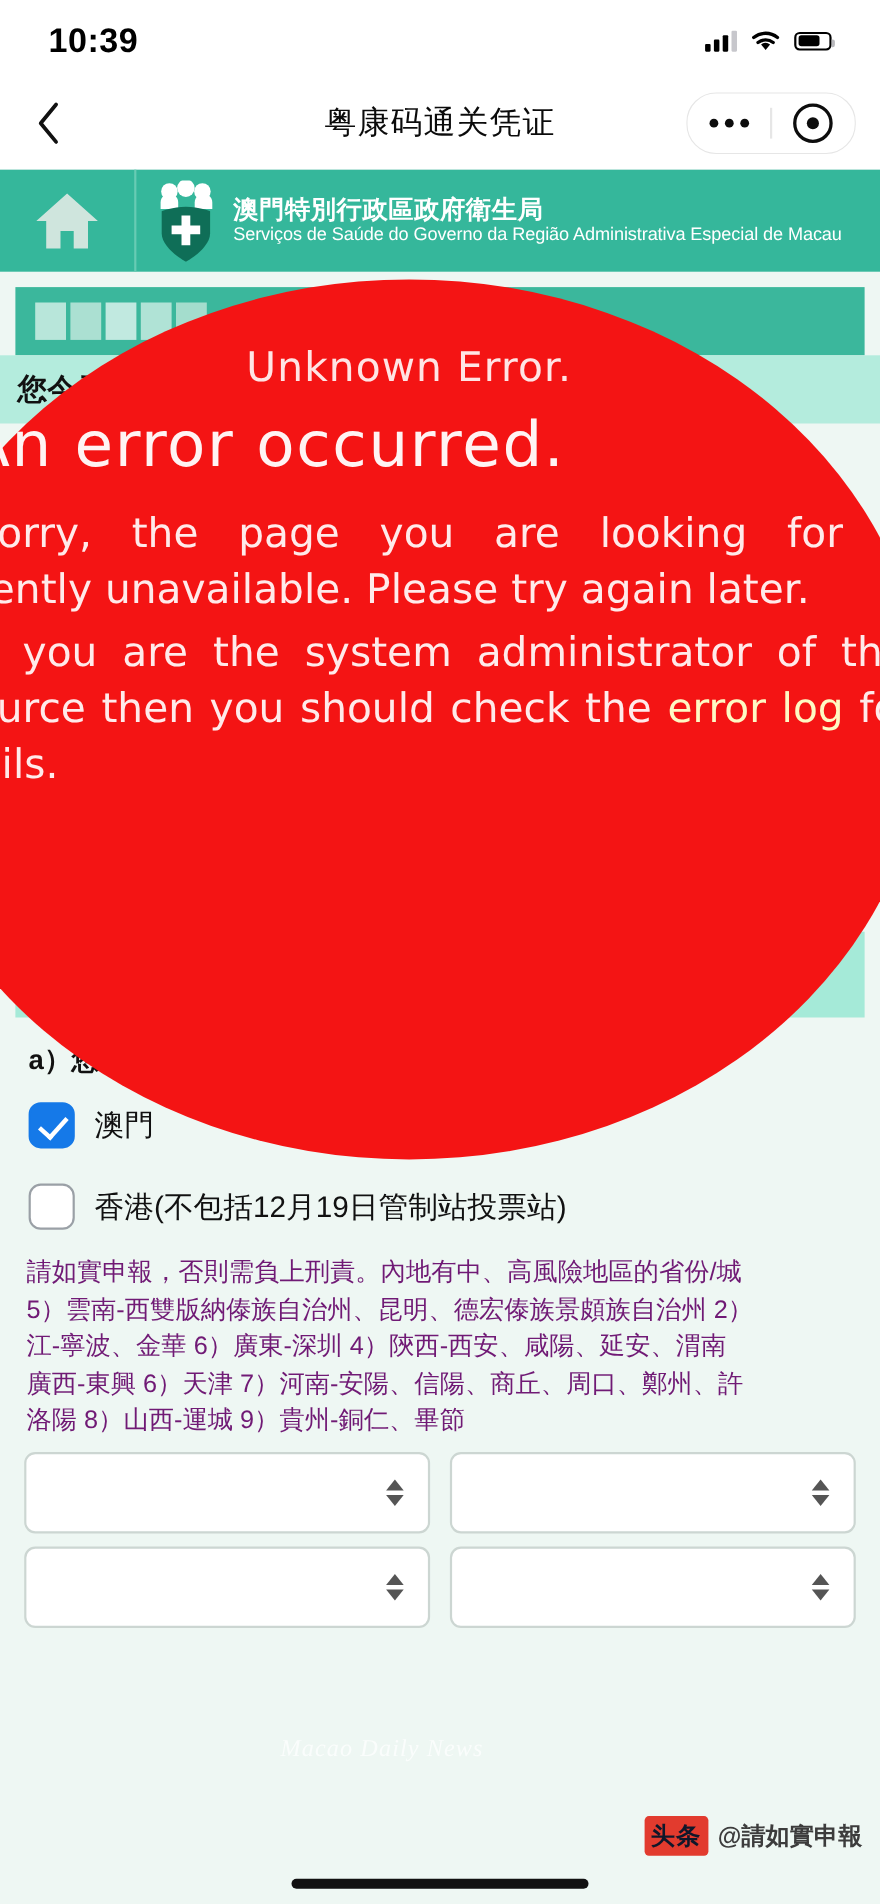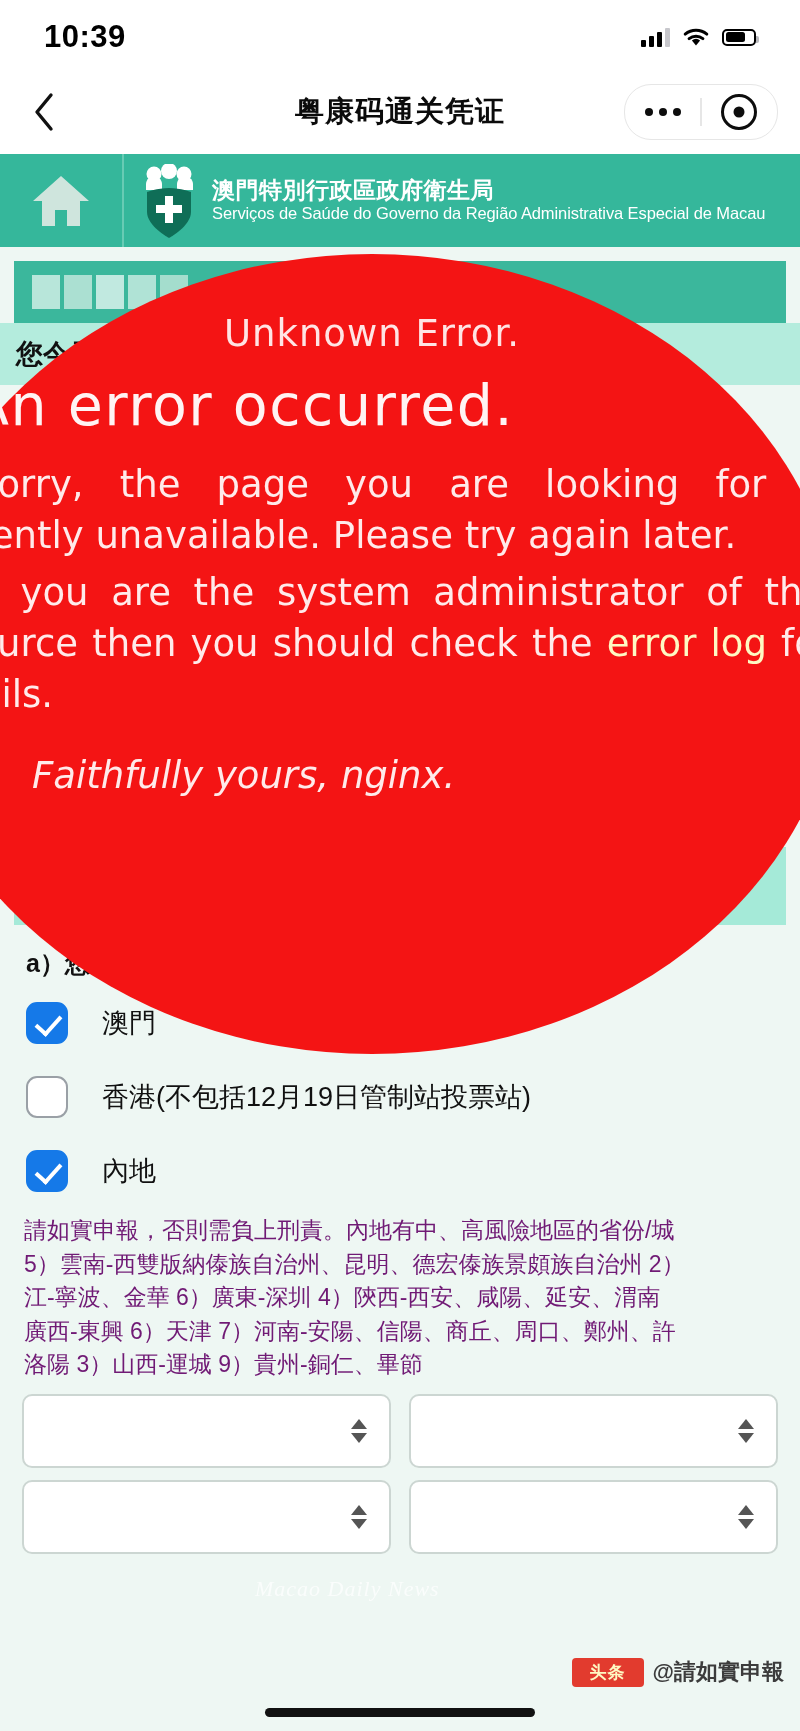--- a/index.html
+++ b/index.html
@@ -34,21 +34,21 @@
   .navbar{
     position:absolute;left:0;top:74px;width:800px;height:76px;background:#fff;
     display:flex;align-items:center;
   }
   .nav-back{
     position:absolute;left:22px;top:50%;transform:translateY(-50%);
     width:44px;height:44px;display:flex;align-items:center;justify-content:center;
   }
   .nav-title{
     position:absolute;left:0;right:0;text-align:center;
-    font-size:29px;font-weight:700;color:#0b0b0b;letter-spacing:1px;
+    font-size:29px;font-weight:400;color:#0b0b0b;letter-spacing:1px;
   }
   .nav-caps{
     position:absolute;right:22px;top:50%;transform:translateY(-50%);
     width:152px;height:54px;border:1.5px solid #e6e6e6;border-radius:27px;
     background:#fff;display:flex;align-items:center;
   }
   .nav-caps .dots{flex:1;display:flex;align-items:center;justify-content:center;gap:6px;}
   .nav-caps .dots i{width:8px;height:8px;border-radius:50%;background:#0d0d0d;display:block;}
   .nav-caps .divider{width:1.5px;height:28px;background:#e6e6e6;}
   .nav-caps .target{flex:1;display:flex;align-items:center;justify-content:center;}
@@ -82,21 +82,21 @@
   .sec-light .q{font-size:27px;font-weight:700;color:#111;}
   .sec-light .q.sm{font-size:25px;line-height:1.25;}
 
   .hdr-travel{background:#a5ead8;height:78px;margin:0 14px;display:flex;align-items:center;padding:0 18px;box-sizing:border-box;}
   .hdr-travel .t{font-size:34px;font-weight:700;color:#111;}
   .req{color:#e8342a;font-size:30px;font-weight:700;}
 
   .qline{font-size:25px;font-weight:700;color:#111;padding:22px 0 6px 26px;}
 
   
-  .cbrow{display:flex;align-items:center;gap:34px;padding:16px 0 16px 26px;}
+  .cbrow{display:flex;align-items:center;gap:18px;padding:16px 0 16px 26px;}
   .cb{
     width:42px;height:42px;border-radius:11px;border:2.5px solid #9aa0a6;background:#fff;
     flex:none;box-sizing:border-box;
   }
   .cb.checked{background:#1579e8;border-color:#1579e8;position:relative;}
   .cb.checked::after{
     content:"";position:absolute;left:13px;top:6px;width:11px;height:21px;
     border:solid #fff;border-width:0 4.5px 4.5px 0;transform:rotate(42deg);
   }
   .cblabel{font-size:27px;color:#111;}
@@ -150,21 +150,21 @@
   .wm{
     position:absolute;left:255px;top:1422px;z-index:45;
     color:rgba(255,255,255,.72);font-size:22px;font-style:italic;
     letter-spacing:1px;font-family:"Liberation Serif",serif;
   }
   .wm-br{
     position:absolute;right:16px;bottom:44px;z-index:45;
     display:flex;align-items:center;gap:9px;
     color:#3c3c3c;font-size:22px;font-weight:700;
   }
-  .wm-br .tt{background:#e23b2e;color:#fef9c3;font-size:17px;font-weight:700;padding:3px 18px;border-radius:4px;letter-spacing:1px;}
+  .wm-br .tt{background:#e23b2e;color:#0f172a;font-size:22px;font-weight:700;padding:3px 6px;border-radius:4px;letter-spacing:1px;}
 
   
   .home-ind{position:absolute;left:50%;transform:translateX(-50%);bottom:14px;width:270px;height:9px;border-radius:5px;background:#111;z-index:50;}
 </style>
 </head>
 <body>
 
 <div class="phone">
 
   <div class="statusbar">
@@ -278,31 +278,27 @@
     <div class="qline">a）您在過去14天曾旅行和居住的地方：</div>
 
     <div class="cbrow">
       <div class="cb checked"></div>
       <div class="cblabel">澳門</div>
     </div>
     <div class="cbrow">
       <div class="cb"></div>
       <div class="cblabel">香港(不包括12月19日管制站投票站)</div>
     </div>
-    <div class="cbrow">
-      <div class="cb checked"></div>
-      <div class="cblabel">內地</div>
-    </div>
 
     <div class="note-blue">
       <div>請如實申報，否則需負上刑責。內地有中、高風險地區的省份/城</div>
       <div>5）雲南-西雙版納傣族自治州、昆明、德宏傣族景頗族自治州 2）</div>
       <div>江-寧波、金華 6）廣東-深圳 4）陝西-西安、咸陽、延安、渭南</div>
       <div>廣西-東興 6）天津 7）河南-安陽、信陽、商丘、周口、鄭州、許</div>
-      <div>洛陽 3）山西-運城 9）貴州-銅仁、畢節</div>
+      <div>洛陽 8）山西-運城 9）貴州-銅仁、畢節</div>
     </div>
 
     <div class="selrow">
       <div class="sel">
         <span></span>
         <div class="stepper">
             <i class="up"></i>
             <i class="dn"></i>
           </div>
       </div>
@@ -331,21 +327,20 @@
       </div>
     </div>
 
     <div class="err">
       <div class="e-title">Unknown Error.</div>
       <div class="e-big">An error occurred.</div>
       <div class="e-body">
         <p>Sorry, the page you are looking for is currently unavailable. Please try again later.</p>
         <p><span>If you are the system administrator of this resource then you should check the </span><span class="lnk">error log</span><span> for details.</span></p>
       </div>
-      <div class="e-sign">Faithfully yours, nginx.</div>
     </div>
 
     <div class="wm">Macao Daily News</div>
   </div>
 
   <div class="wm-br">
     <span class="tt">头条</span>
     <span>@請如實申報</span>
   </div>
 

